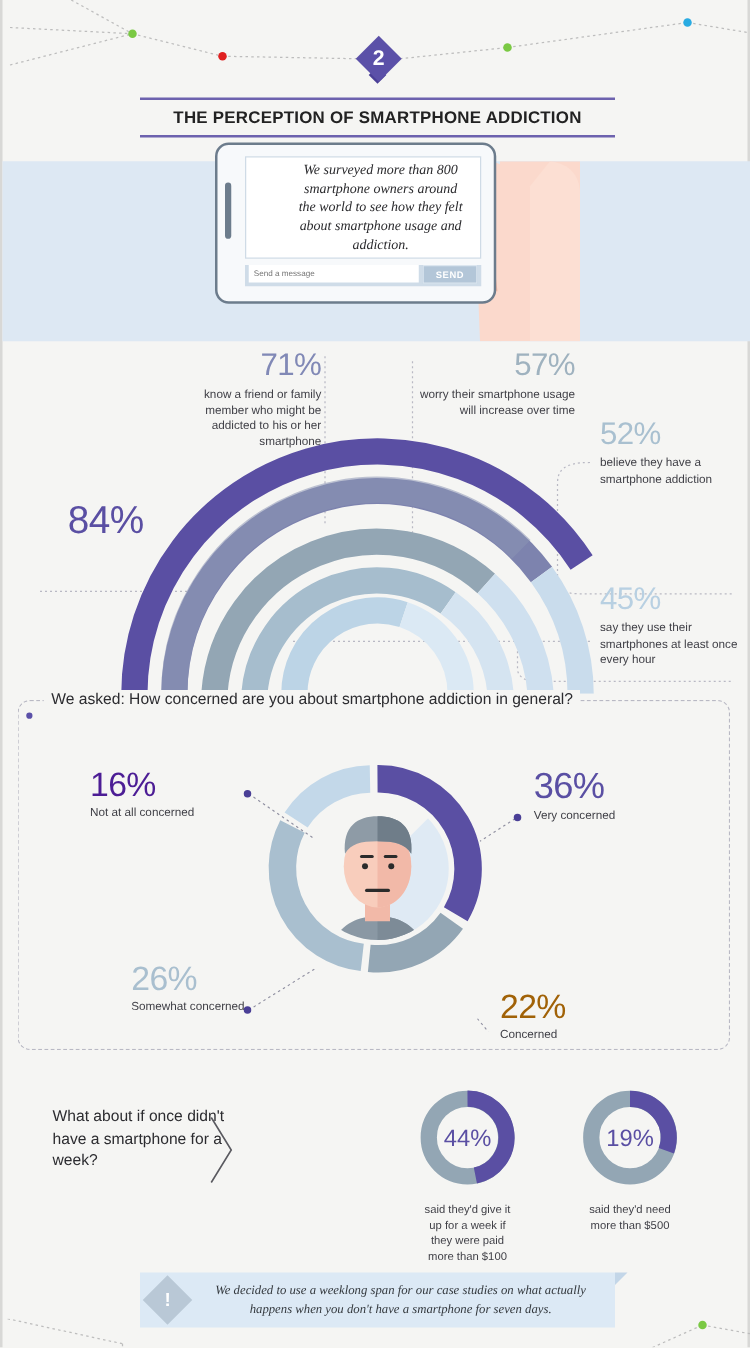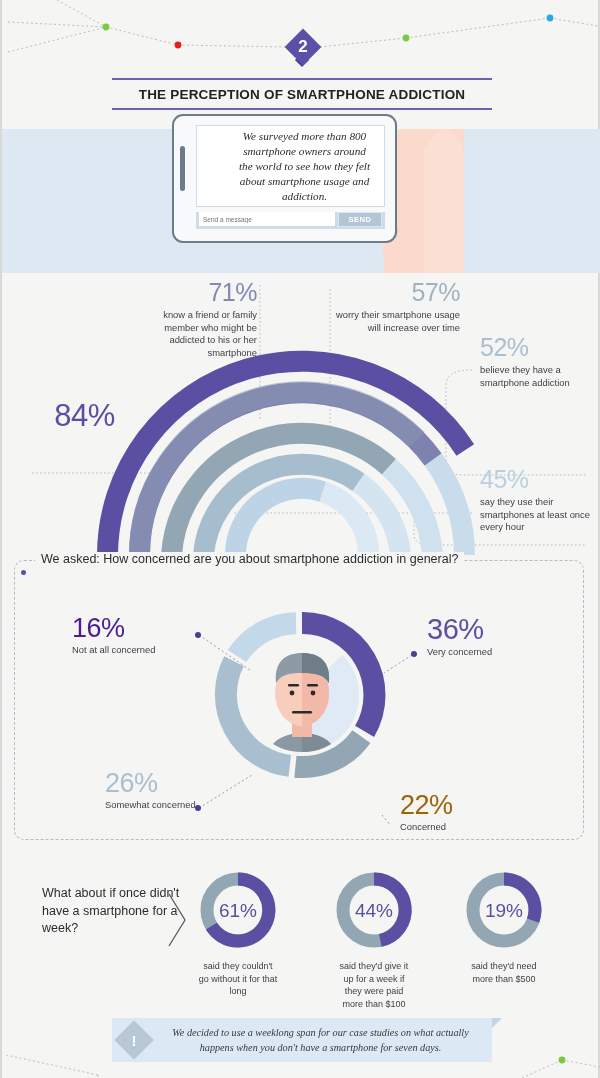--- a/index.html
+++ b/index.html
@@ -333,28 +333,20 @@
     <span class="pct" style="font-size:27px;color:#a16207;">22%</span>
     <span class="cap" style="display:block;">Concerned</span>
   </div>
 
   <div id="whatif">What about if once didn't have a smartphone for a week?</div>
 
   <svg class="abs" style="left:163px;top:890px;" width="25" height="60" viewBox="0 0 25 60">
     <path d="M4 4 L20 30 L4 56" fill="none" stroke="#5a5a60" stroke-width="1.3"></path>
   </svg>
 
-  <div class="mini" style="left:196px;top:870px;">
-    <svg width="80" height="80" viewBox="0 0 80 80">
-      <circle cx="40" cy="40" r="31" fill="none" stroke="#93a6b4" stroke-width="13"></circle>
-      <path d="M 40 9 A 31 31 0 1 1 13.4 56.2" fill="none" stroke="#5a4fa3" stroke-width="13"></path>
-      <text x="40" y="47" text-anchor="middle" font-family="Liberation Sans, sans-serif" font-size="19" fill="#5a4fa3">61%</text>
-    </svg>
-    <span class="lbl">said they couldn't go without it for that long</span>
-  </div>
 
   <div class="mini" style="left:332px;top:870px;">
     <svg width="80" height="80" viewBox="0 0 80 80">
       <circle cx="40" cy="40" r="31" fill="none" stroke="#93a6b4" stroke-width="13"></circle>
       <path d="M 40 9 A 31 31 0 0 1 46.3 70.4" fill="none" stroke="#5a4fa3" stroke-width="13"></path>
       <text x="40" y="47" text-anchor="middle" font-family="Liberation Sans, sans-serif" font-size="19" fill="#5a4fa3">44%</text>
     </svg>
     <span class="lbl">said they'd give it up for a week if they were paid more than $100</span>
   </div>
 

